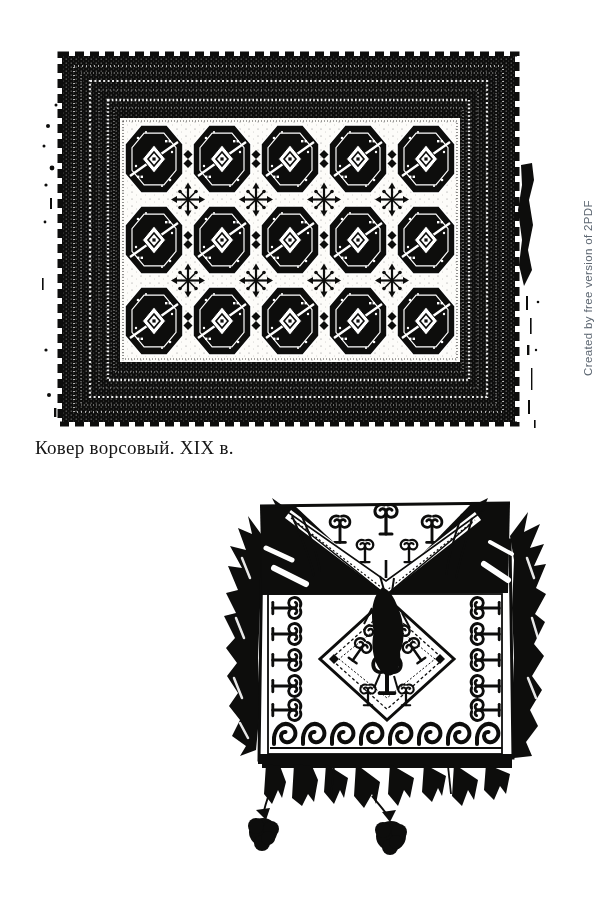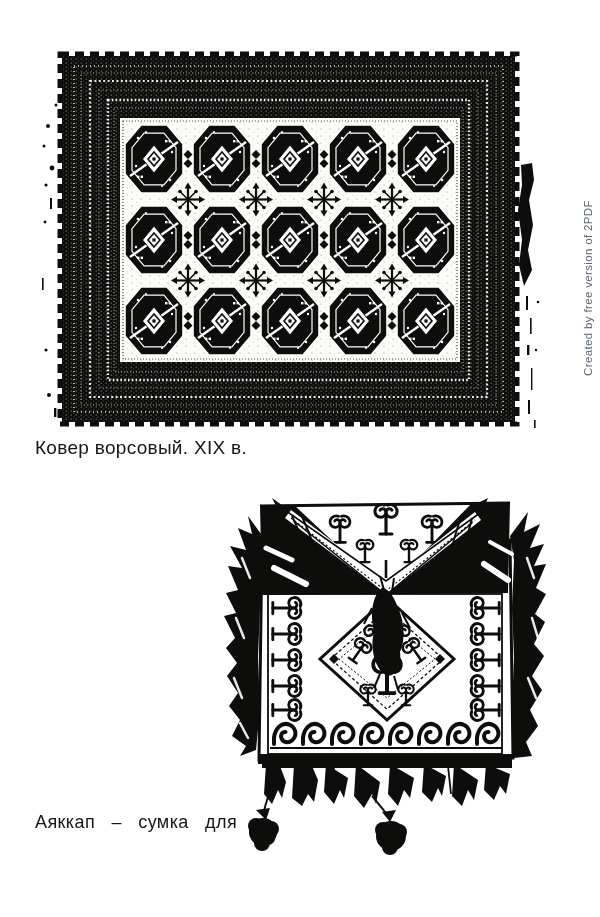--- a/index.html
+++ b/index.html
@@ -8,21 +8,21 @@
     width:600px;height:917px;
     background:#ffffff;
     overflow:hidden;
     font-family:"Liberation Serif","DejaVu Serif",serif;
   }
   .figure{position:absolute;margin:0;padding:0;}
   .photo-svg{display:block;}
   .caption{
     position:absolute;
     color:#161616;
-    font-family:Liberation Sans, sans-serif;
+    font-family:Liberation Serif, serif;
   }
   .caption-carpet{
     left:35px;top:437px;
     font-size:19px;
     letter-spacing:0.3px;
     white-space:nowrap;
   }
   .caption-bag{
     left:35px;top:811px;
     width:200px;
@@ -356,18 +356,17 @@
             <circle cx="161" cy="332" r="8"></circle>
           <circle cx="177" cy="334" r="8"></circle>
             <circle cx="168" cy="349" r="8"></circle>
             <circle cx="174" cy="344" r="7"></circle>
         </g>
       </g>
     </svg>
   </figure>
 
   <div class="caption caption-bag">
-    <div class="l1">Аяккап – сумка для</div>
   </div>
 
   <div class="watermark">Created by free version of 2PDF</div>
 
 </div>
 
 </body></html>

